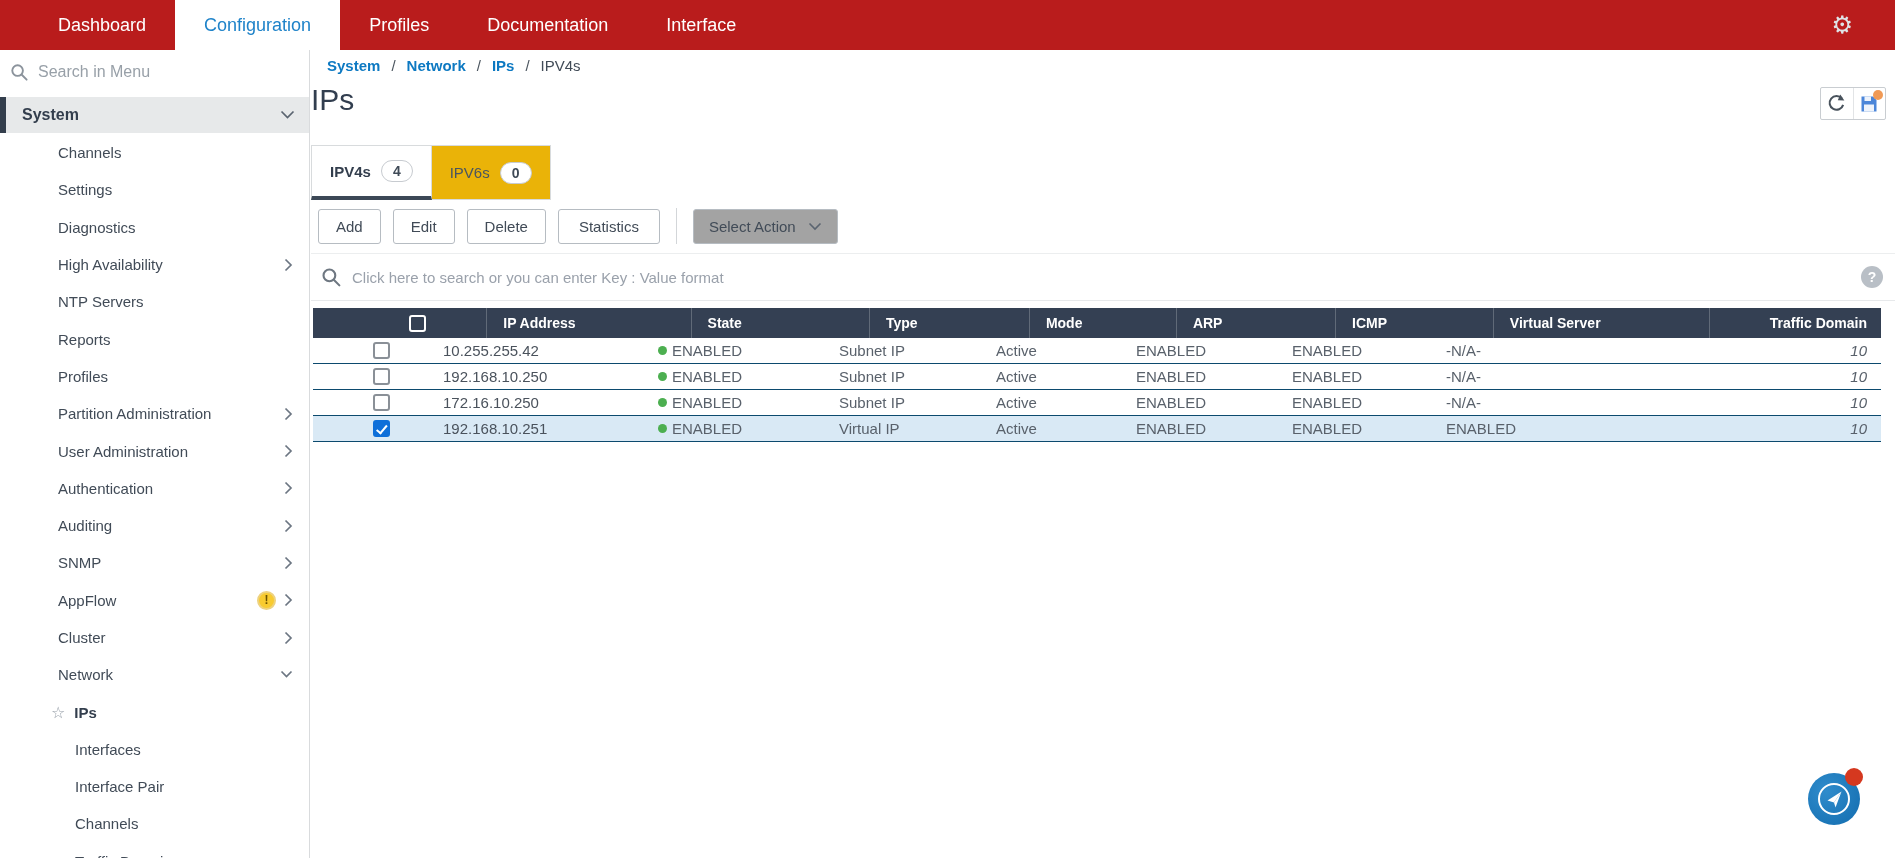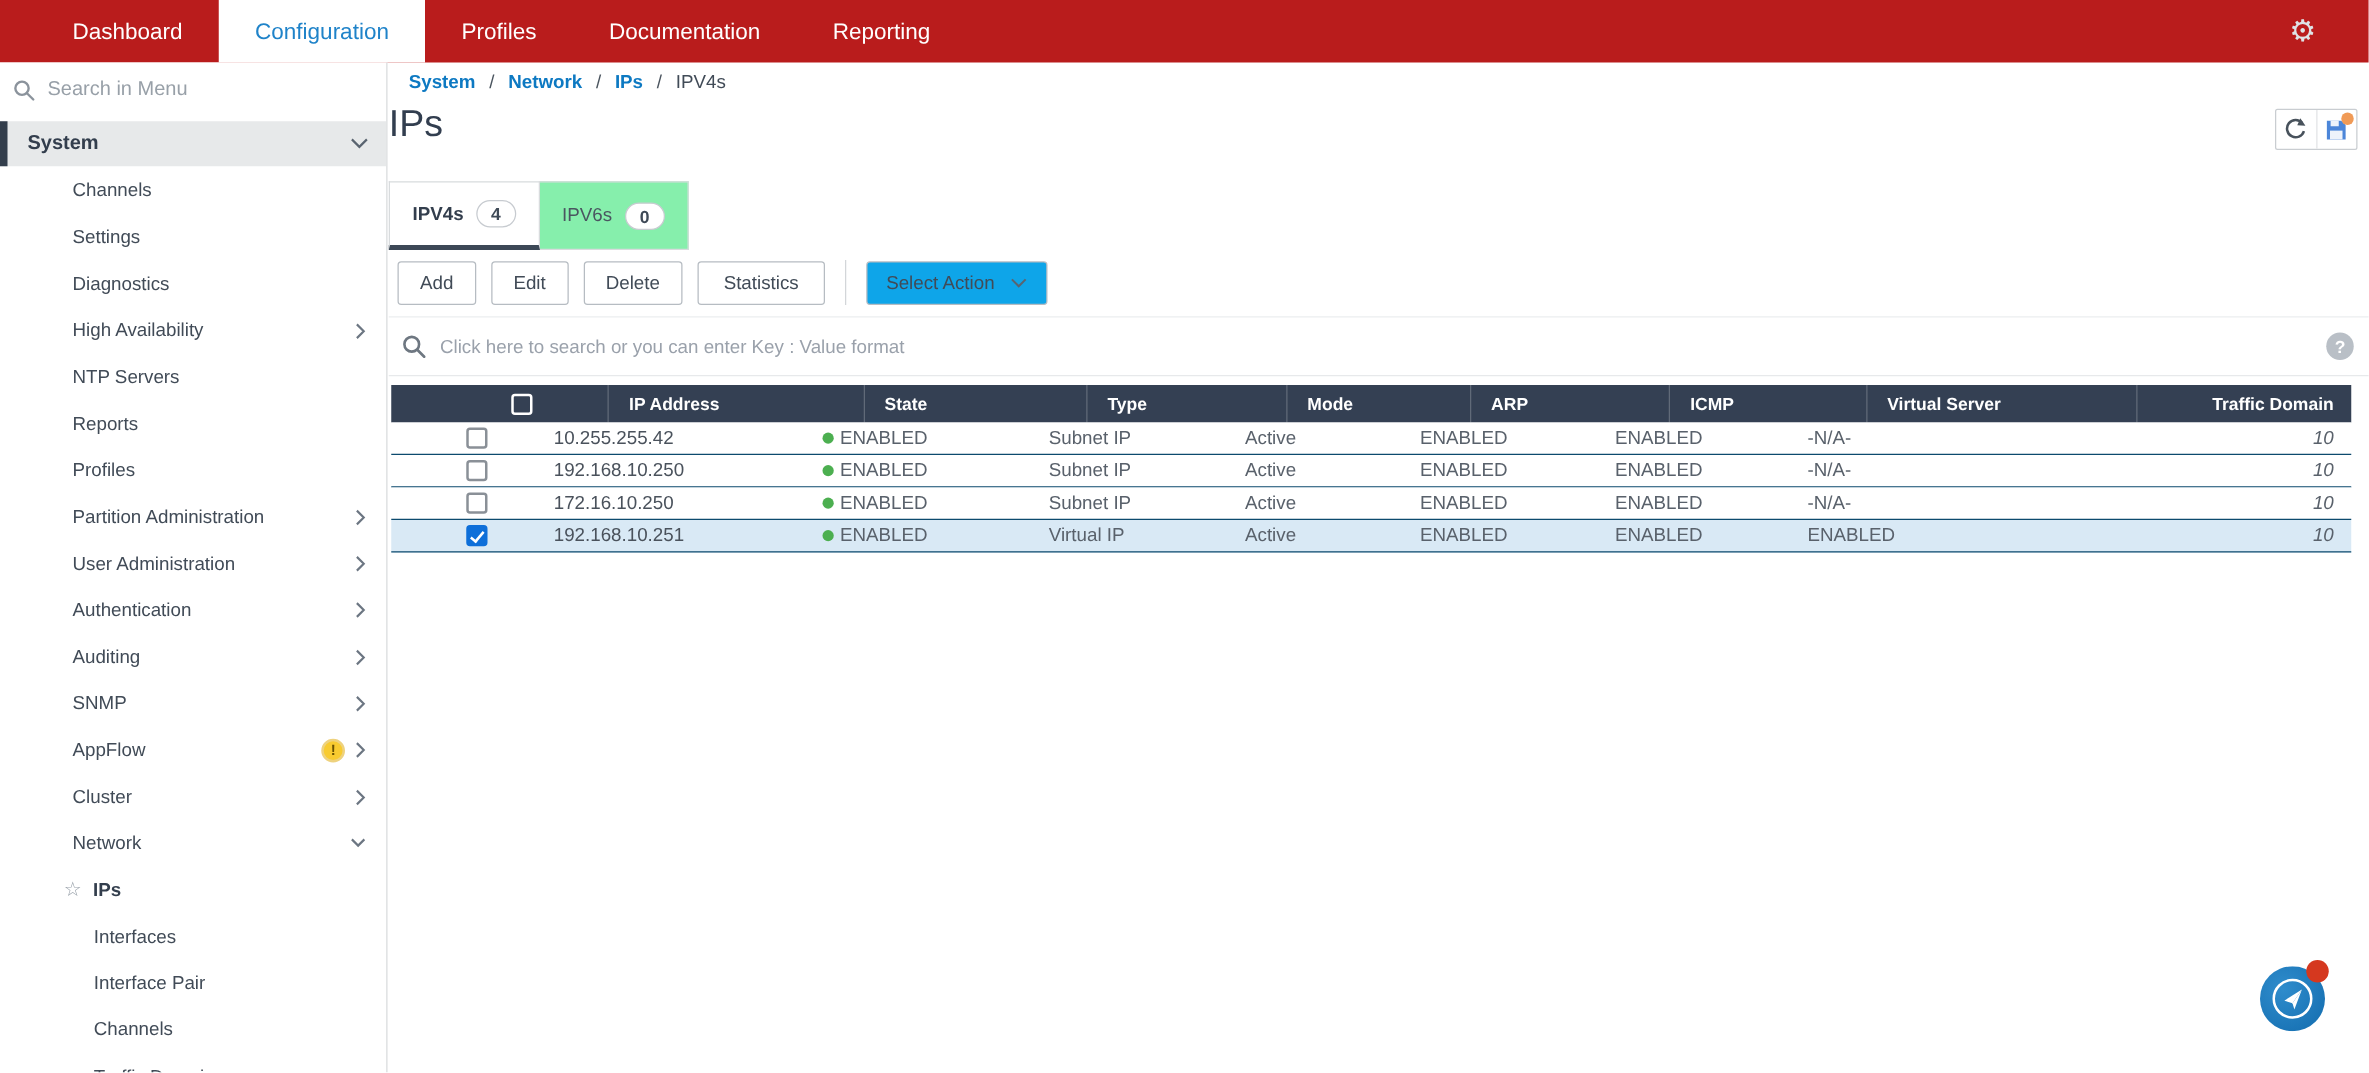--- a/index.html
+++ b/index.html
@@ -47,31 +47,31 @@
     border-radius:2px; display:flex; align-items:center; background:#fff; }
   .corner-box .half { flex:1; display:flex; align-items:center; justify-content:center; height:100%; cursor:pointer; }
   .corner-box .vdiv { width:1px; height:100%; background:#e2e4e6; }
   .save-wrap { position:relative; display:flex; }
   .save-dot { position:absolute; top:-5px; right:-5px; width:10px; height:10px; border-radius:50%; background:#f09a56; }
 
   .tabs { position:absolute; top:95px; left:0; display:flex; }
   .tab { height:55px; display:flex; align-items:center; justify-content:center; gap:10px; padding:0 18px; cursor:pointer; }
   .tab.active { background:#fff; border:1px solid #d8dbdd; border-bottom:4px solid #3c4856; }
   .tab.active .tab-label { font-weight:700; color:#333e4d; }
-  .tab:not(.active) { background:#86efac; border:1px solid #d8dbdd; border-left:none; }
+  .tab:not(.active) { background:#eab308; border:1px solid #d8dbdd; border-left:none; }
   .tab-label { font-size:15px; color:#4a5560; }
   .tab-badge { min-width:20px; padding:2px 11px; border:1px solid #c7cbd0; border-radius:12px; background:#fff;
     font-size:14px; color:#3f4a57; text-align:center; font-weight:600; }
 
   .toolbar { position:absolute; top:158px; left:7px; display:flex; align-items:center; }
   .btn { height:35px; padding:0 17px; background:#fff; border:1px solid #b6bcc2; border-radius:3px;
     font-size:15px; color:#414b57; margin-right:12px; cursor:pointer; font-family:inherit; }
   .btn.wide { padding:0 20px; }
   .tb-divider { width:1px; height:36px; background:#d3d6d9; margin:0 16px 0 4px; }
-  .select-action { height:35px; padding:0 15px; display:flex; align-items:center; gap:12px; background:#0ea5e9;
+  .select-action { height:35px; padding:0 15px; display:flex; align-items:center; gap:12px; background:#a3a3a3;
     border:1px solid #b6bcc2; border-radius:3px; font-size:15px; color:#414b57; cursor:pointer; font-family:inherit; }
 
   .search-row { position:absolute; top:203px; left:0; right:0; height:48px; border-top:1px solid #eceeef;
     border-bottom:1px solid #e7e9eb; display:flex; align-items:center; padding:0 10px; gap:10px; }
   .search-row input { flex:1; border:none; outline:none; font-size:15px; color:#5a646e; font-family:inherit; }
   .search-row input::placeholder { color:#9aa1ab; }
   .help-circle { width:22px; height:22px; border-radius:50%; background:#b9bfc6; color:#fff; font-weight:700;
     font-size:14px; display:flex; align-items:center; justify-content:center; margin-right:2px; cursor:pointer; }
 
   .table { position:absolute; top:258px; left:2px; width:1568px; }
@@ -98,21 +98,21 @@
 </style>
 </head>
 <body>
 
 <div class="topnav">
   <div id="nav-items" style="display:flex;align-items:stretch;">
       <div class="nav-item">Dashboard</div>
       <div class="nav-item active">Configuration</div>
       <div class="nav-item">Profiles</div>
       <div class="nav-item">Documentation</div>
-      <div class="nav-item">Reporting</div>
+      <div class="nav-item">Interface</div>
     </div>
   <div class="nav-gear">
     <span>⚙</span>
   </div>
 </div>
 
 <div class="sidebar">
   <div class="sb-search">
     <span style="display:flex;">
       <svg width="19" height="19" viewBox="0 0 20 20">

